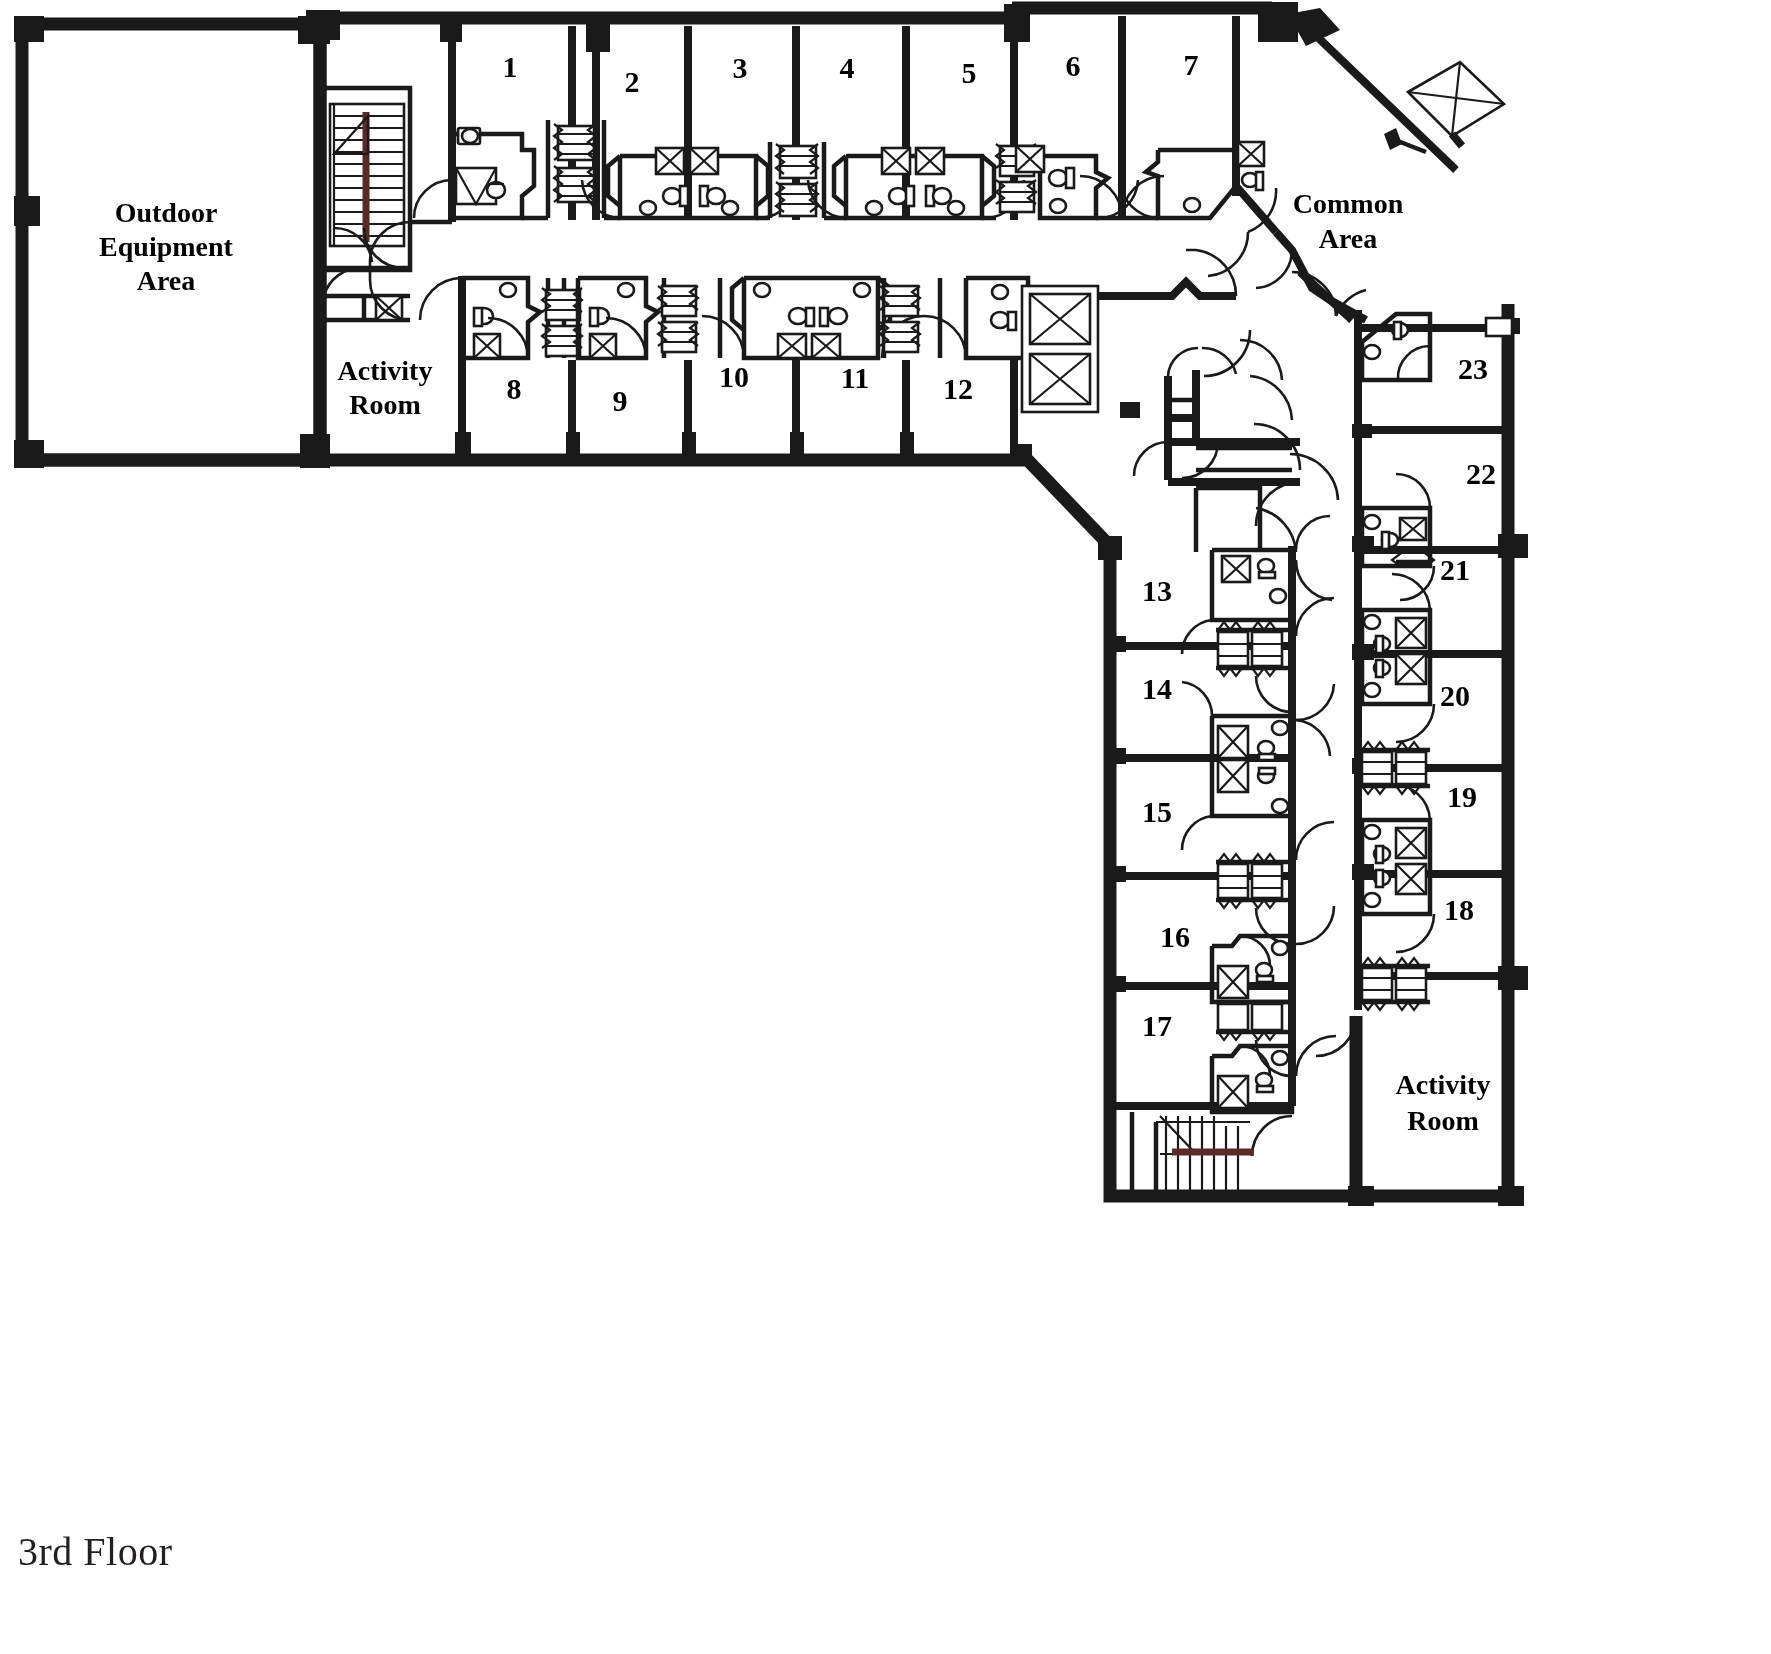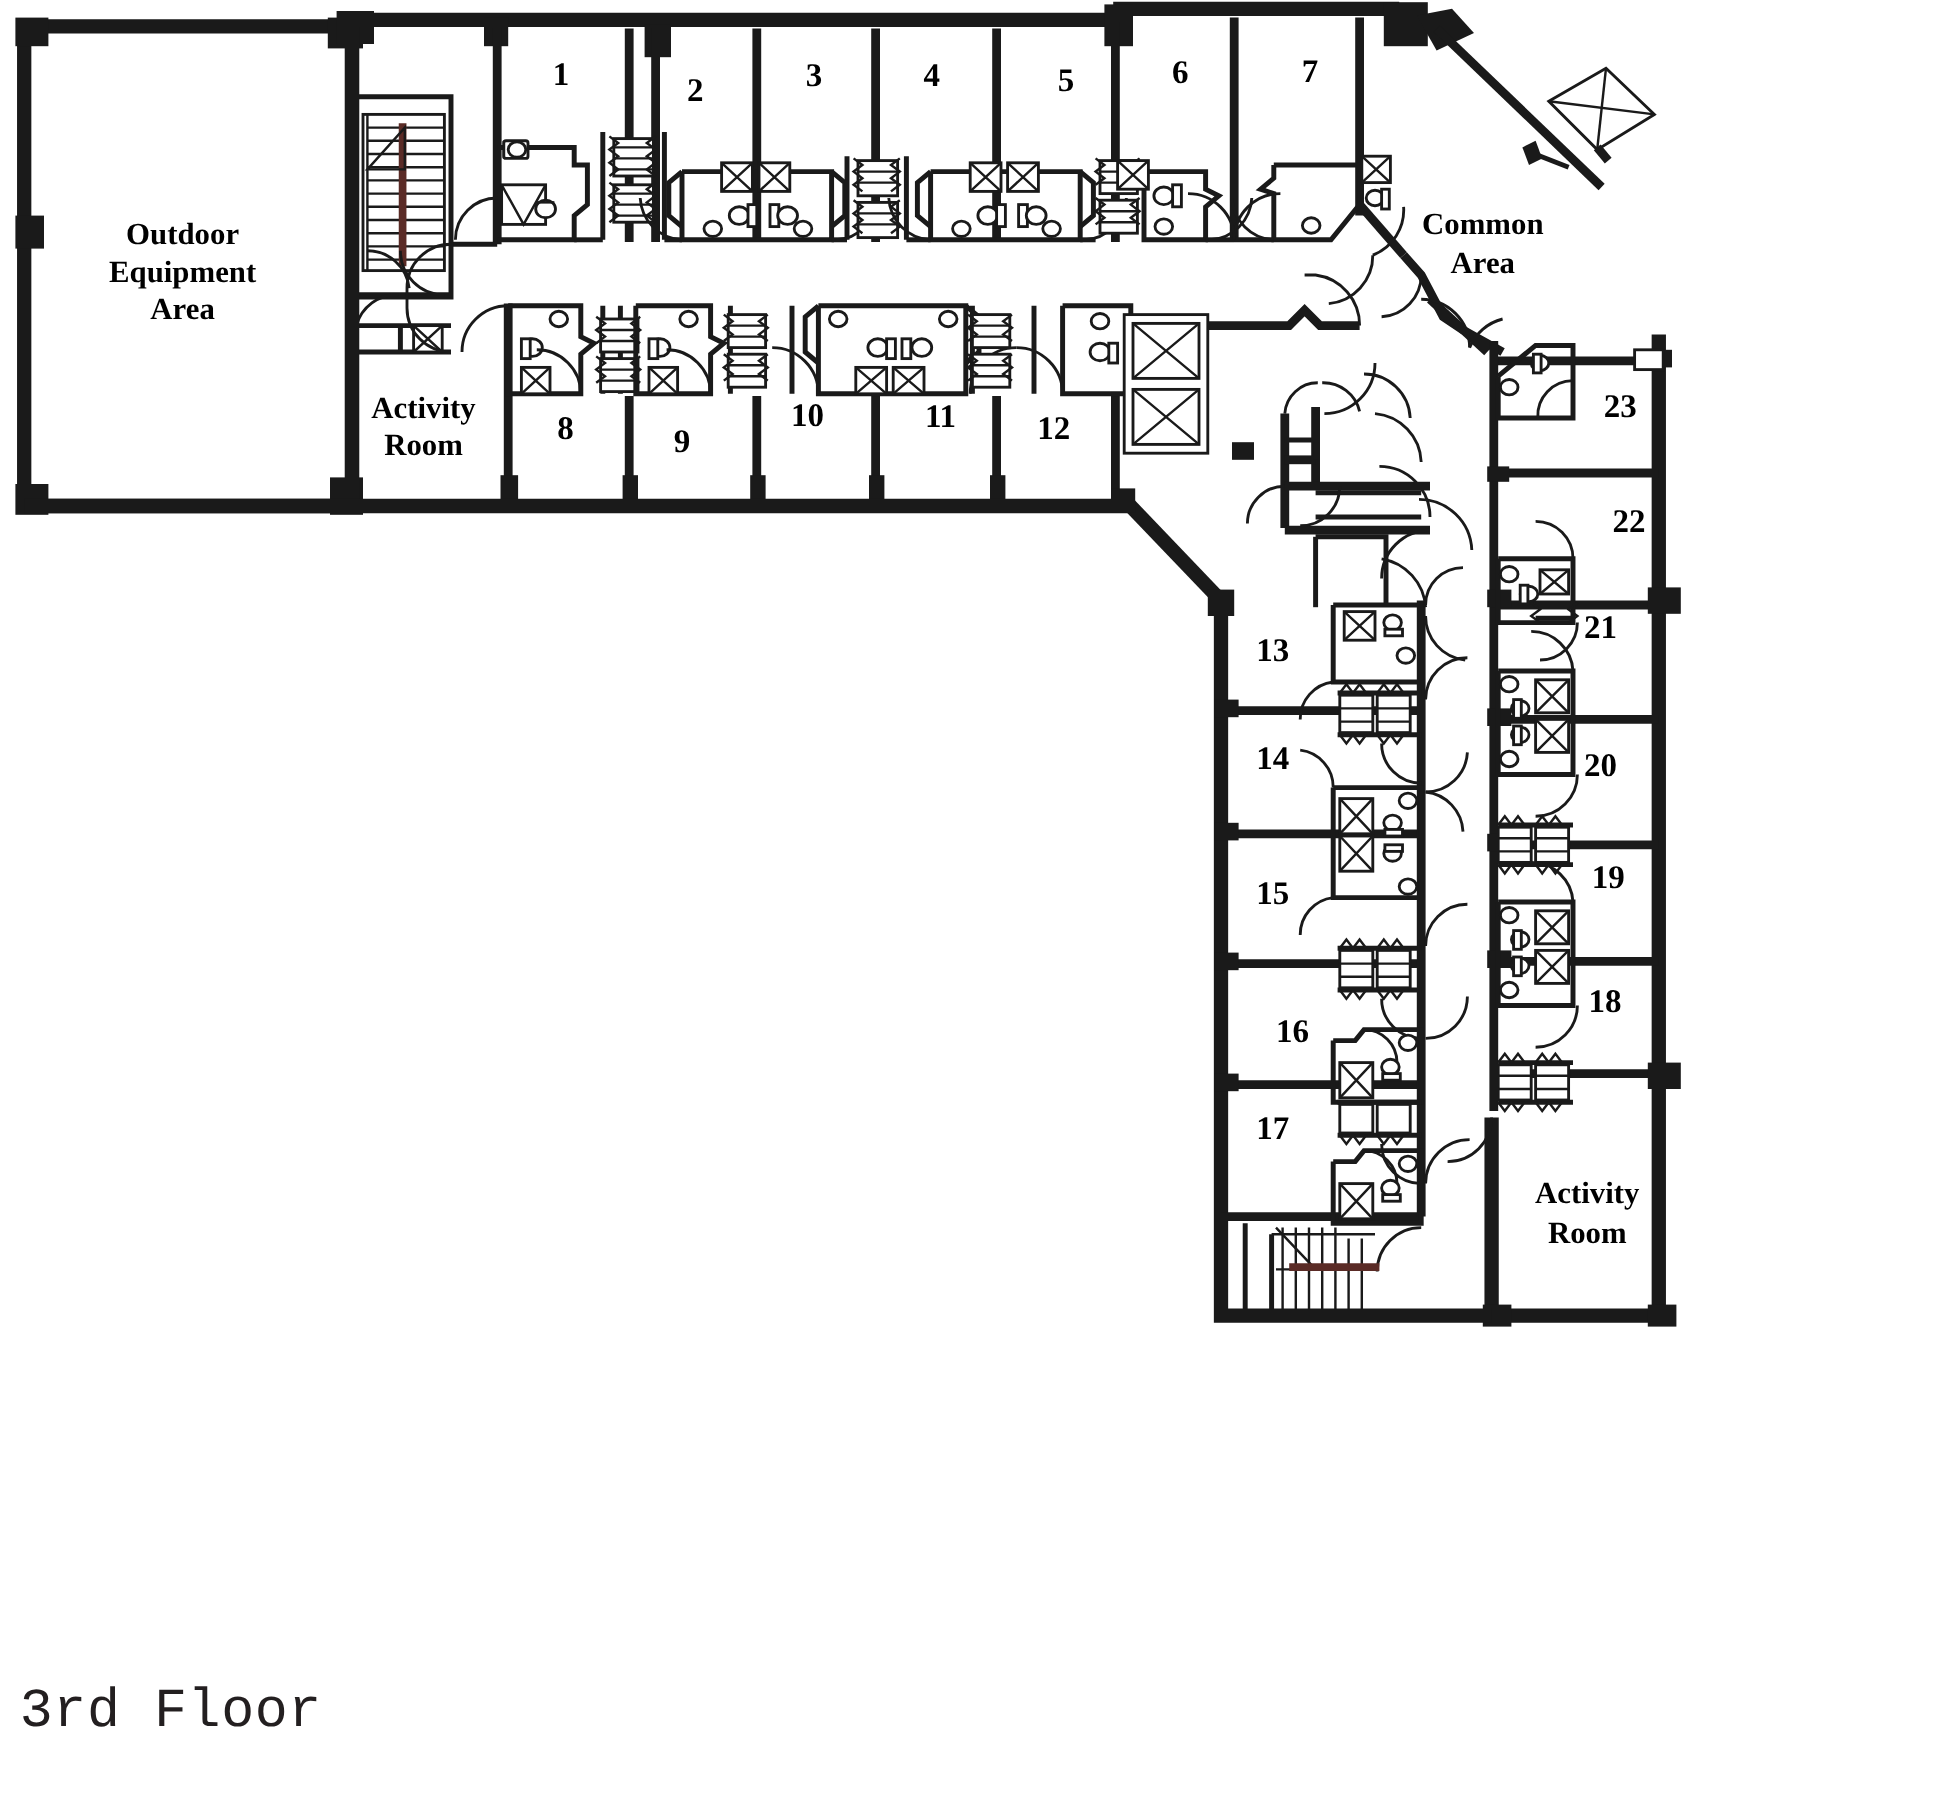--- a/index.html
+++ b/index.html
@@ -49,22 +49,22 @@
     font-family: "Liberation Serif", serif;
     font-weight: bold;
     font-size: 28px;
     fill: #000000;
     text-anchor: middle;
   }
   #floor-caption {
     position: absolute;
     left: 18px;
     top: 1528px;
-    font-family: Liberation Mono, monospace;
-    font-size: 50px;
+    font-family: Liberation Serif, serif;
+    font-size: 40px;
     font-weight: 400;
     color: #231f20;
     letter-spacing: 0.5px;
     white-space: nowrap;
     text-align: center;
   }
 </style>
 </head>
 <body>
 

